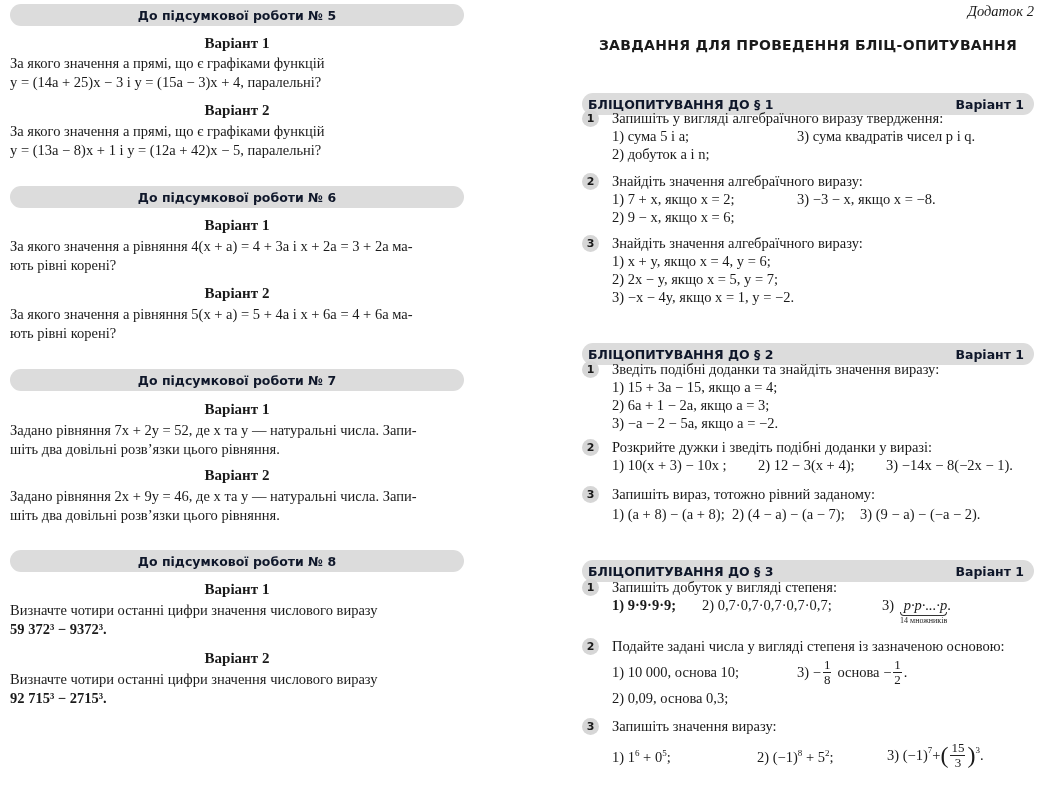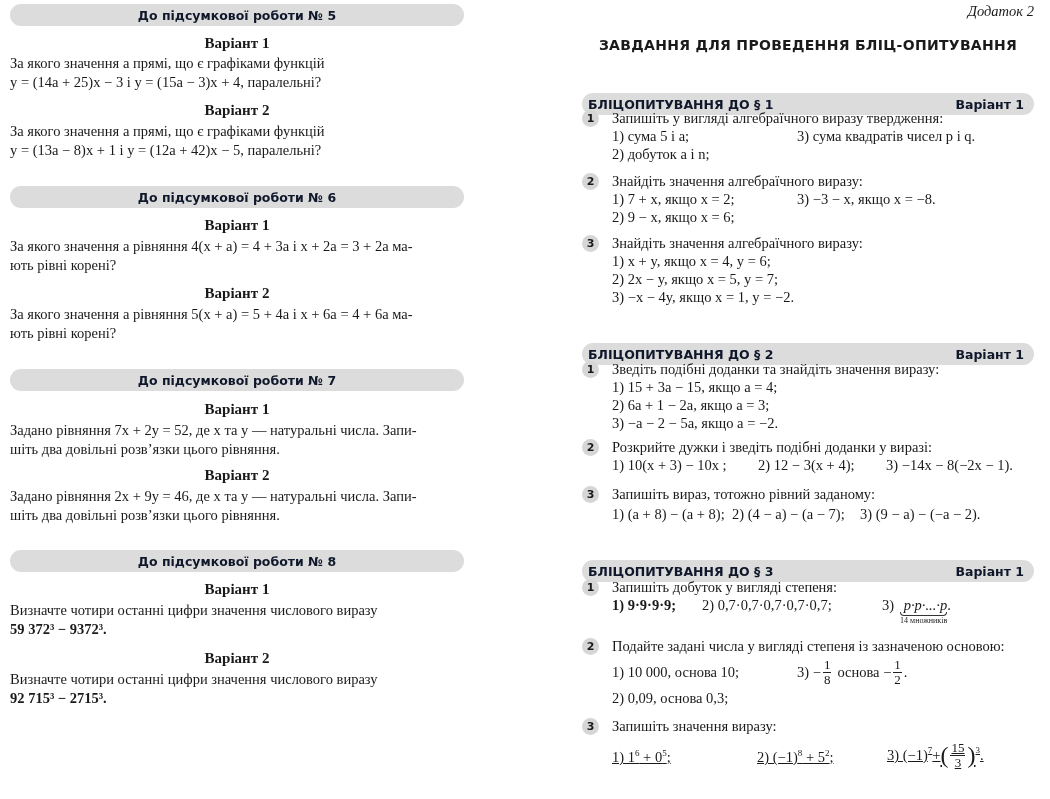--- a/index.html
+++ b/index.html
@@ -267,21 +267,21 @@
       </div>
       <div class="row">
           <span>2) 0,09, основа 0,3;</span>
         </div>
     </div>
   </div>
   <div class="task" style="top:717px;">
     <span class="task-num">3</span>
     <div class="task-body">
       <span class="prompt">Запишіть значення виразу:</span>
-      <div class="row" style="align-items:center; height:40px;text-decoration:underline;">
+      <div class="row" style="align-items:center; height:40px;">
         <span style="width:145px;"><span>1) 1</span><sup>6</sup><span> + 0</span><sup>5</sup><span>;</span></span>
         <span style="width:130px;"><span>2) (−1)</span><sup>8</sup><span> + 5</span><sup>2</sup><span>;</span></span>
         <span style="display:inline-flex; align-items:center;">
             <span>3) (−1)</span>
             <sup style="align-self:flex-start;">7</sup>
             <span> + </span>
             <span class="paren">(</span>
             <span class="frac">
               <span class="num">15</span>
               <span class="den">3</span>

